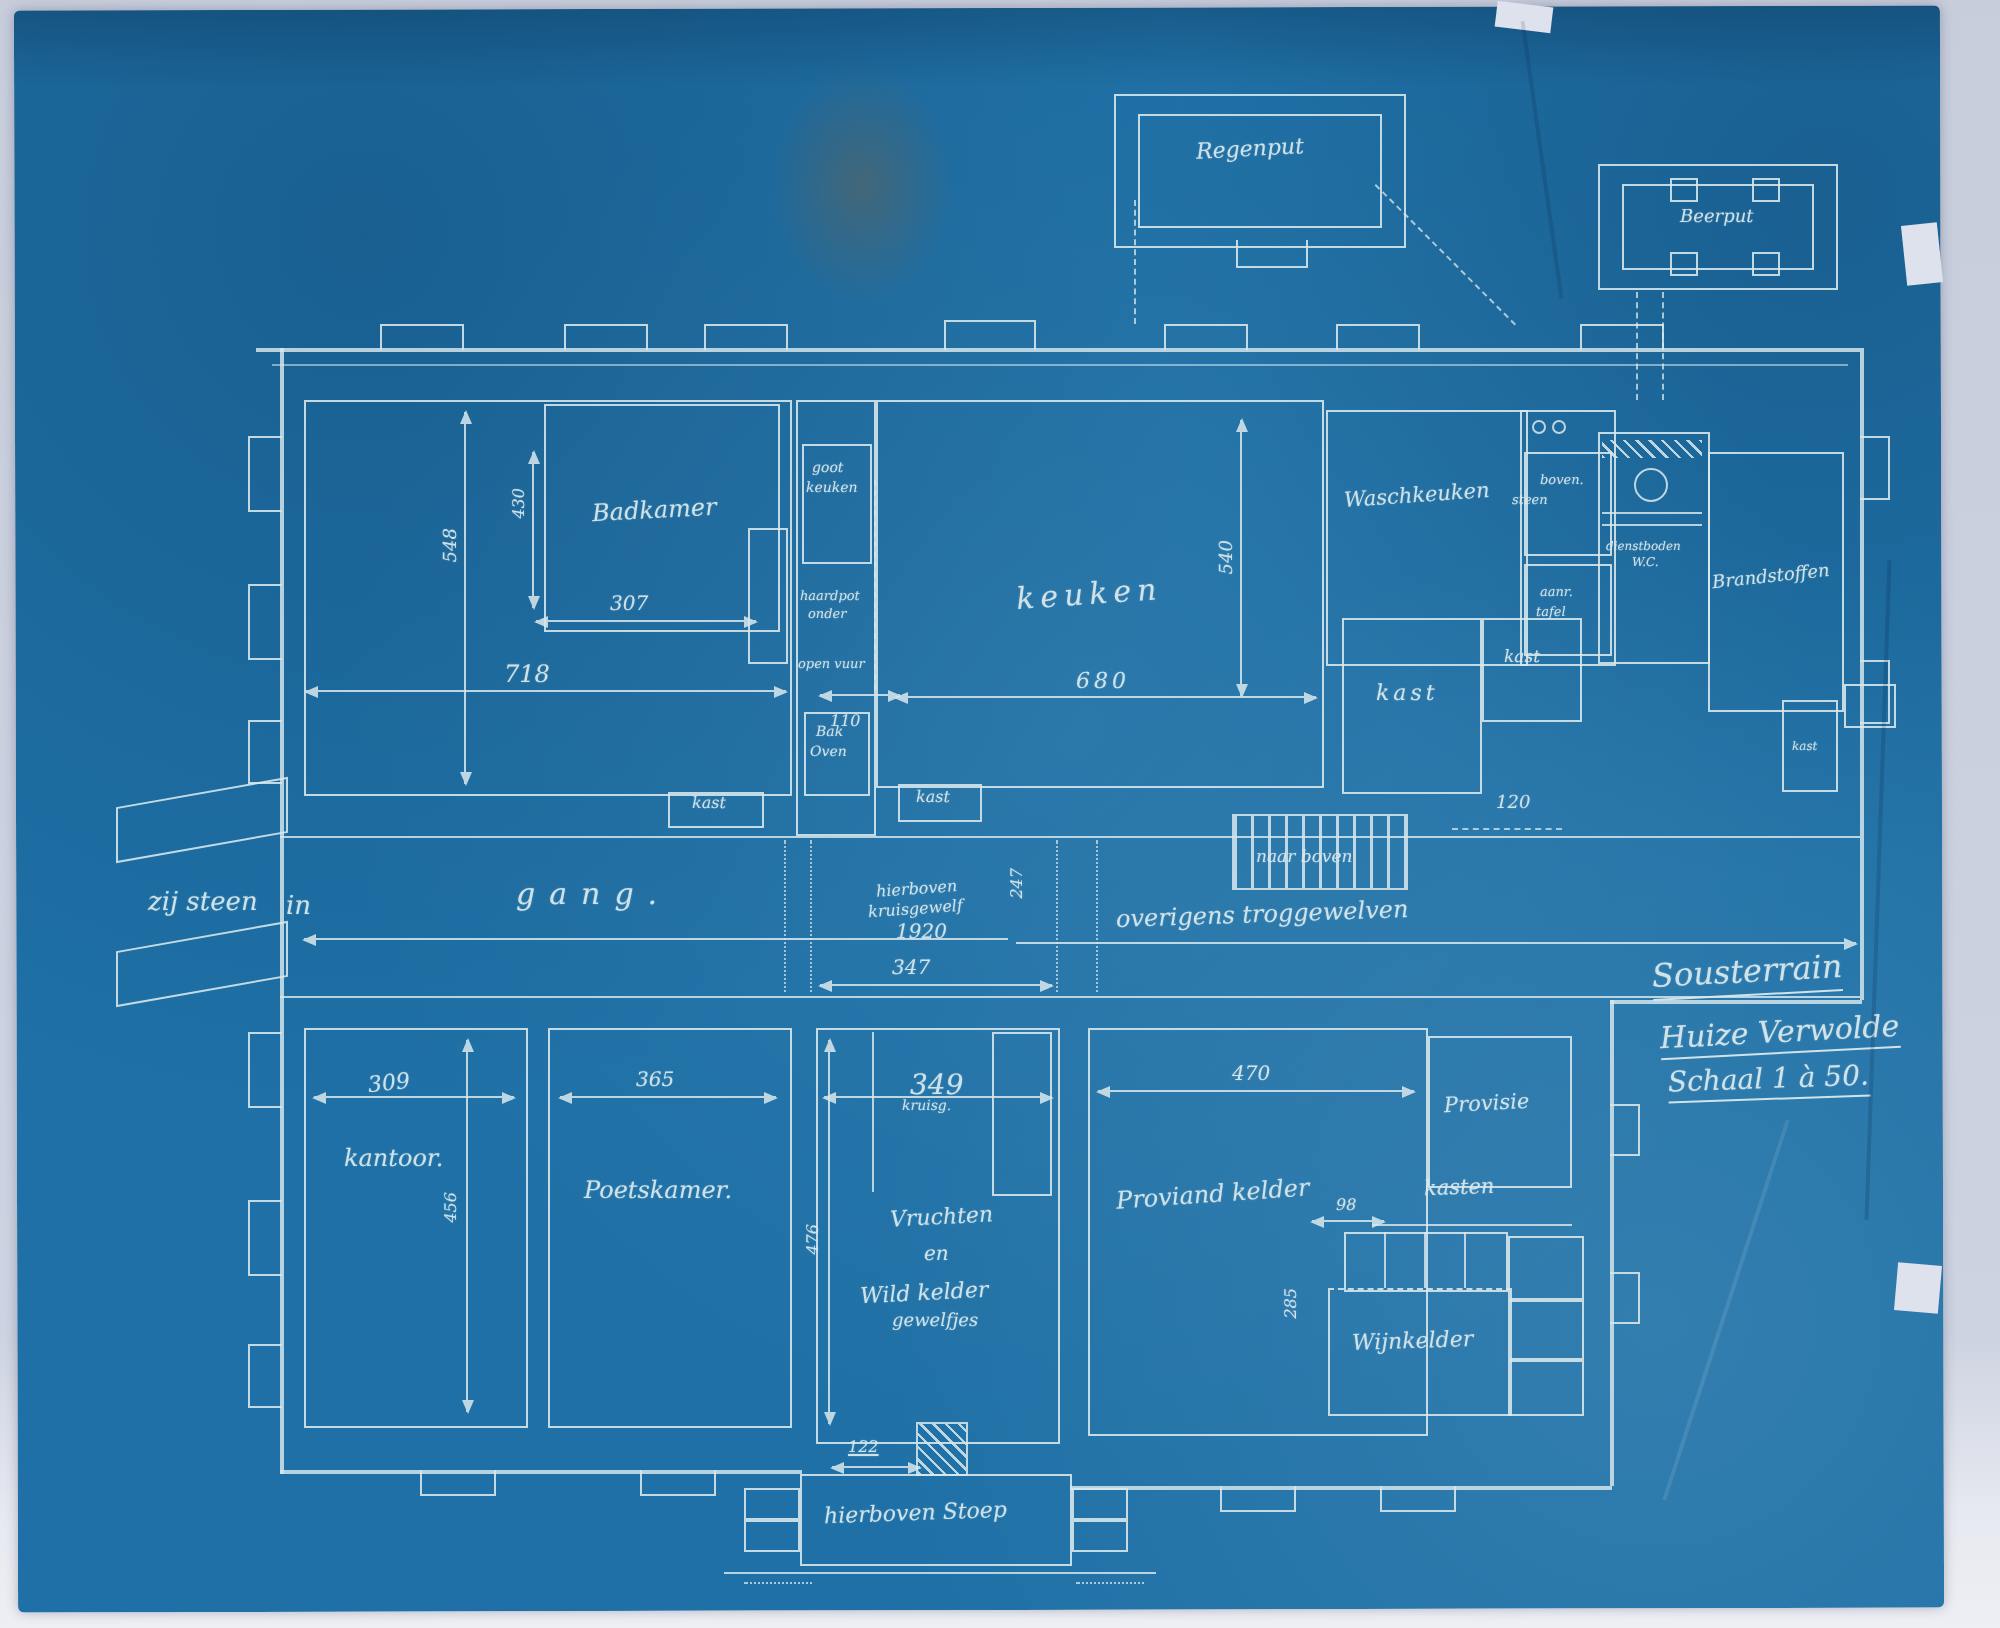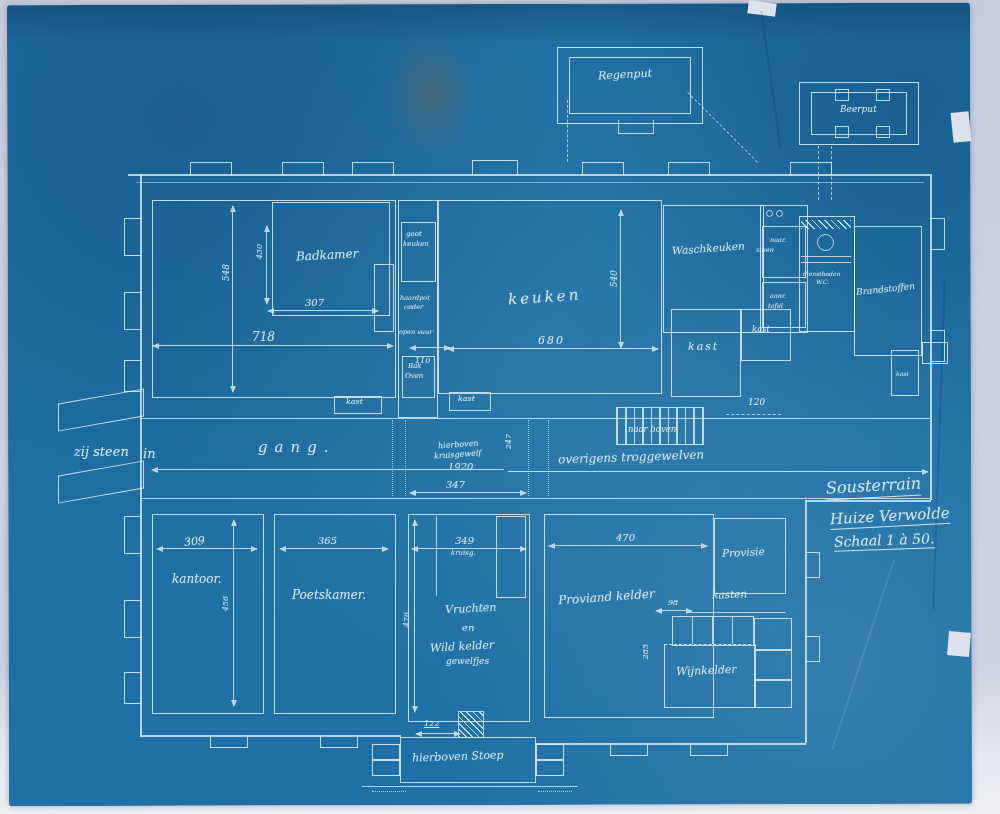--- a/index.html
+++ b/index.html
@@ -124,21 +124,21 @@
 
   <div class="room" style="left:438px;top:200px;width:222px;height:192px;"></div>
   <div class="lbl" style="left:508px;top:288px;font-size:15px;letter-spacing:3px;transform:rotate(-4deg);">keuken</div>
 
   <div class="room" style="left:663px;top:205px;width:99px;height:126px;"></div>
   <div class="lbl" style="left:672px;top:242px;font-size:10.5px;transform:rotate(-4deg);">Waschkeuken</div>
   <div class="room" style="left:760px;top:205px;width:46px;height:126px;"></div>
   <div class="circle" style="left:766px;top:210px;width:5px;height:5px;"></div>
   <div class="circle" style="left:776px;top:210px;width:5px;height:5px;"></div>
   <div class="room" style="left:762px;top:226px;width:42px;height:50px;"></div>
-  <div class="lbl" style="left:770px;top:236px;font-size:6.5px;">naar.</div>
+  <div class="lbl" style="left:770px;top:236px;font-size:6.5px;">boven.</div>
   <div class="lbl" style="left:756px;top:246px;font-size:6.5px;">steen</div>
   <div class="room" style="left:762px;top:282px;width:42px;height:44px;"></div>
   <div class="lbl" style="left:770px;top:292px;font-size:6.5px;">aanr.</div>
   <div class="lbl" style="left:768px;top:302px;font-size:6.5px;">tafel</div>
 
   <div class="room" style="left:671px;top:309px;width:68px;height:86px;"></div>
   <div class="lbl" style="left:688px;top:340px;font-size:11px;letter-spacing:2px;">kast</div>
   <div class="room" style="left:741px;top:309px;width:48px;height:50px;"></div>
   <div class="lbl" style="left:752px;top:324px;font-size:8.5px;">kast</div>
 
@@ -206,21 +206,21 @@
 
   <div class="room" style="left:274px;top:514px;width:120px;height:198px;"></div>
   <div class="dimh" style="left:280px;top:548px;width:108px;"></div>
   <div class="lbl" style="left:318px;top:535px;font-size:10px;">365</div>
   <div class="lbl" style="left:292px;top:588px;font-size:12px;">Poetskamer.</div>
 
   <div class="room" style="left:408px;top:514px;width:120px;height:206px;"></div>
   <div class="ln" style="left:436px;top:516px;width:1.3px;height:80px;"></div>
   <div class="room" style="left:496px;top:516px;width:28px;height:80px;"></div>
   <div class="dimh" style="left:412px;top:548px;width:114px;"></div>
-  <div class="lbl" style="left:455px;top:535px;font-size:10px;">349</div>
+  <div class="lbl" style="left:455px;top:535px;font-size:14px;">349</div>
   <div class="lbl" style="left:451px;top:549px;font-size:7px;">kruisg.</div>
   <div class="dimv" style="left:414px;top:520px;height:192px;"></div>
   <div class="lbl vtext" style="left:402px;top:612px;font-size:8px;">476</div>
   <div class="lbl" style="left:445px;top:602px;font-size:11px;transform:rotate(-3deg);">Vruchten</div>
   <div class="lbl" style="left:462px;top:622px;font-size:10px;">en</div>
   <div class="lbl" style="left:430px;top:640px;font-size:11px;transform:rotate(-3deg);">Wild kelder</div>
   <div class="lbl" style="left:446px;top:656px;font-size:9px;">gewelfjes</div>
   <div class="lbl" style="left:424px;top:719px;font-size:8px;text-decoration:underline;">122</div>
   <div class="dimh" style="left:416px;top:733px;width:44px;"></div>
   <div class="hatch" style="left:458px;top:711px;width:24px;height:25px;"></div>

